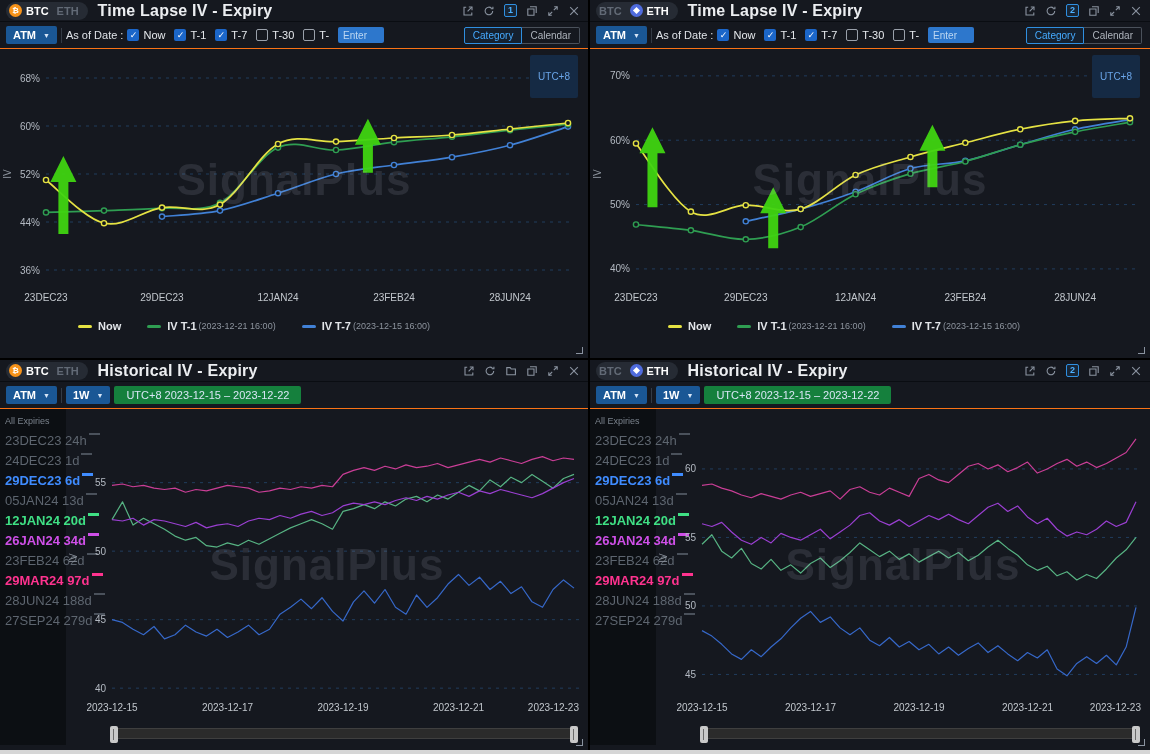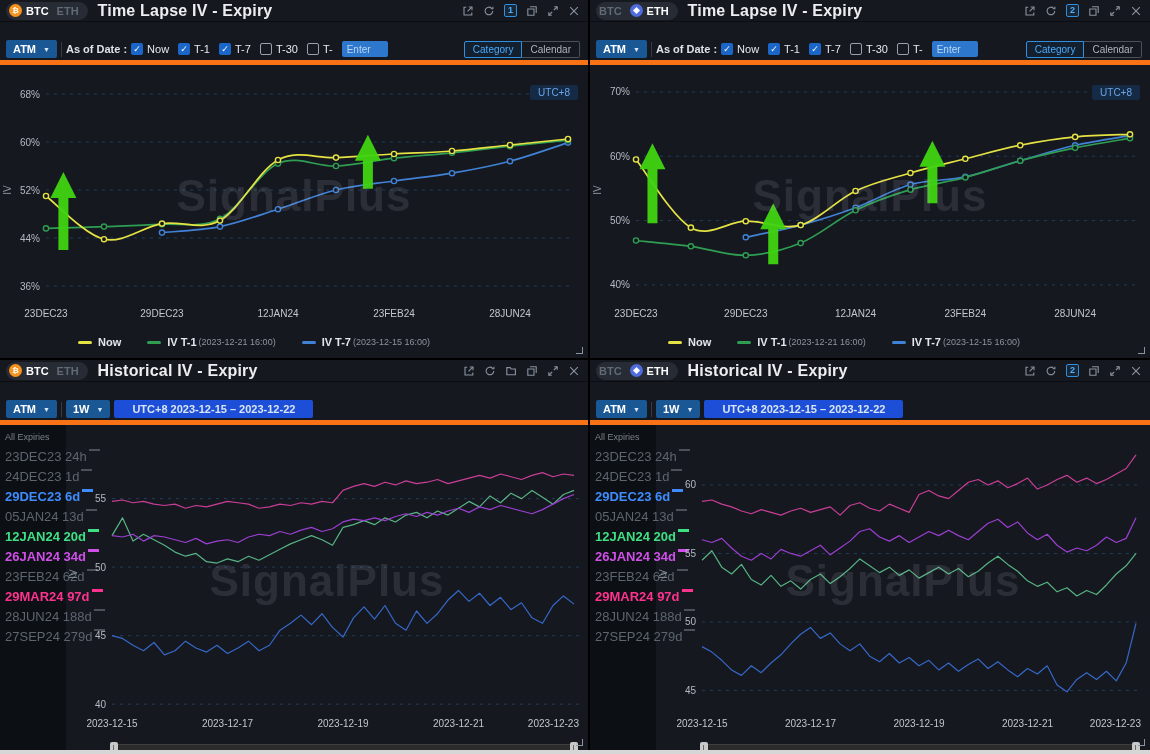--- a/index.html
+++ b/index.html
@@ -14,44 +14,44 @@
   .tab.active { color:#fff; }
   .coin { width:13px; height:13px; border-radius:50%; display:flex; align-items:center; justify-content:center; font-size:8px; font-weight:700; color:#fff; }
   .coin.btc { background:#f7931a; }
   .coin.eth { background:#4f6bdd; }
   .coin.eth i { display:block; width:5px; height:5px; background:#fff; transform:rotate(45deg); }
   .ptitle { font-size:16px; font-weight:700; color:#eceef1; margin-left:10px; letter-spacing:.2px; }
   .wicons { margin-left:auto; display:flex; align-items:center; gap:9px; }
   .wicons svg { display:block; }
   .win-badge { border:1px solid #2f8fe0; color:#4db1ff; background:rgba(47,143,224,.12); font-size:9px; line-height:11px; padding:0 3px; border-radius:2px; font-weight:700; }
   
-  .ptool { height:27px; display:flex; align-items:center; padding:0 8px 0 6px; border-bottom:5px solid #f97316; gap:4px;margin-top:16px; }
+  .ptool { height:27px; display:flex; align-items:center; padding:0 8px 0 6px; border-bottom:1px solid #f97316; gap:4px; }
   .select { display:flex; align-items:center; gap:7px; background:#1a5795; color:#fff; font-weight:700; font-size:11px; padding:3px 7px; border-radius:2px; cursor:pointer; }
   .select .caret { font-size:7px; color:#d7e6f7; }
   .vsep { width:1px; height:15px; background:#343b45; }
-  .aslabel { font-size:11px; color:#dfe3e8;font-weight:bold; }
+  .aslabel { font-size:11px; color:#dfe3e8; }
   .cbrow { display:flex; align-items:center; gap:9px; }
   .cbwrap { display:flex; align-items:center; gap:4px; cursor:pointer; }
   .cb { width:12px; height:12px; border-radius:2px; display:flex; align-items:center; justify-content:center; font-size:9px; color:#fff; }
   .cb.on { background:#1b66c9; }
   .cb.off { border:1px solid #9aa1ab; background:transparent; }
   .cblabel { font-size:11px; color:#e6e9ed; }
   .enter-input { width:46px; height:16px; background:#2d77cc; border:none; border-radius:2px; color:#cfe3f8; font-size:10px; padding:0 5px; font-family:"Liberation Sans",sans-serif; }
   .enter-input::placeholder { color:#bcd7f2; }
   .viewbtns { margin-left:auto; display:flex; }
   .vbtn { font-size:10px; padding:2px 8px; cursor:pointer; }
   .vbtn.active { color:#45aaff; border:1px solid #2f8fe0; background:rgba(32,110,190,.10); border-radius:2px 0 0 2px;text-align:right; }
   .vbtn.idle { color:#aeb4bc; border:1px solid #4a515b; border-left:none; border-radius:0 2px 2px 0; }
-  .rangetext { font-size:11px; font-weight:700; color:#d9e6f5; background:#1d4ed8; padding:3px 18px; border-radius:2px; }
+  .rangetext { font-size:11px; font-weight:400; color:#d9e6f5; background:#15803d; padding:3px 12px; border-radius:2px; }
   
   .chart-area { position:relative; }
   .chart-area.top { height:262px; }
   .chart-area.hist { height:312px; }
   .watermark { position:absolute; top:50%; left:50%; transform:translate(-50%,-50%); font-size:44px; font-weight:700; color:rgba(190,200,215,.13); letter-spacing:1px; pointer-events:none; white-space:nowrap; }
-  .utc-badge { position:absolute; top:20px; right:10px; background:#152a44; color:#6aa5e8; font-size:10px; padding:2px 8px; border-radius:2px; }
+  .utc-badge { position:absolute; top:6px; right:10px; background:#152a44; color:#6aa5e8; font-size:10px; padding:16px 8px; border-radius:2px; }
   .legend { height:30px; display:flex; align-items:center; gap:26px; padding-left:78px; }
   .litem { display:flex; align-items:center; gap:6px; cursor:pointer; }
   .ldash { width:14px; height:3px; border-radius:2px; }
   .llabel { font-size:11px; font-weight:700; color:#e3e6ea; }
   .lsub { font-size:9px; color:#8d949e; margin-left:-4px; }
   .corner { position:absolute; right:5px; bottom:4px; width:7px; height:7px; border-right:1px solid #8a93a0; border-bottom:1px solid #8a93a0; }
   
   .hbody { display:flex; }
   .sidebar { width:66px; background:#0c0f13; padding:4px 0 0 0; flex-shrink:0; }
   .side-head { font-size:9px; color:#7a828c; padding:3px 4px 4px 5px; }

